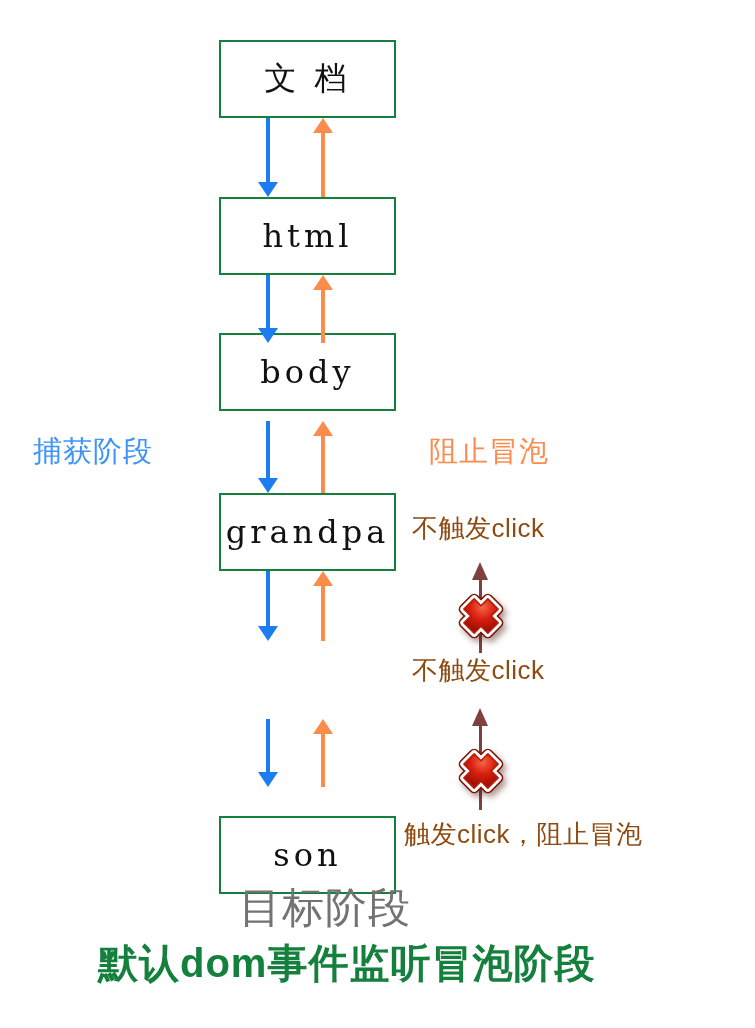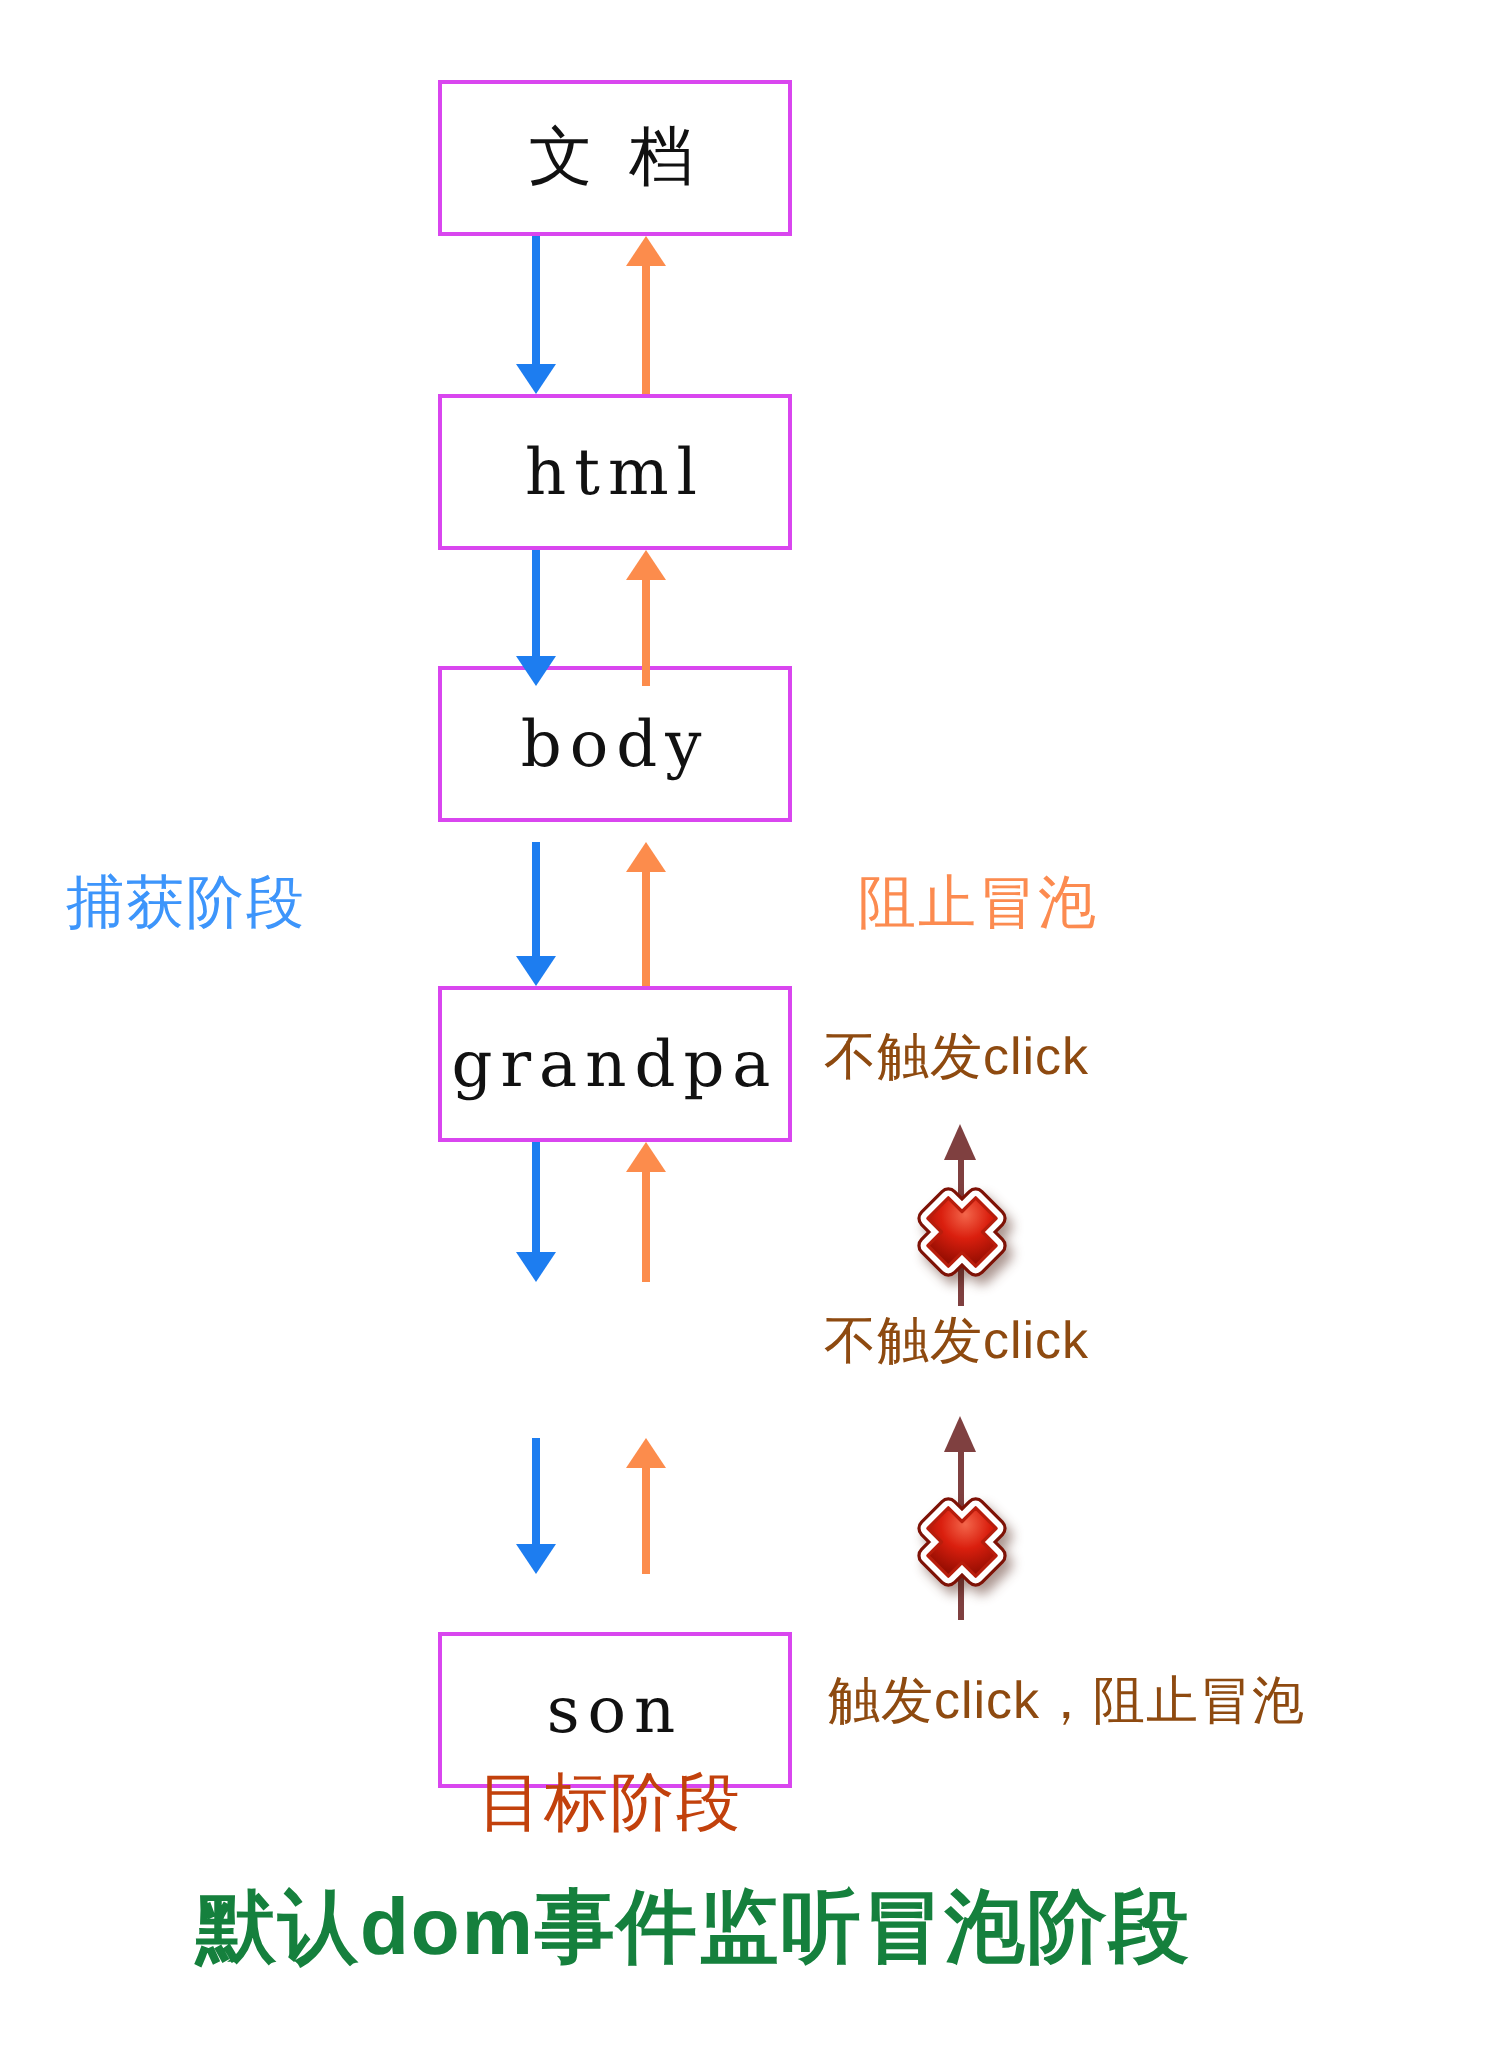--- a/index.html
+++ b/index.html
@@ -2,48 +2,48 @@
 <html><head>
 <meta charset="utf-8">
 <style>
   html,body{margin:0;padding:0;}
   body{font-family:"Liberation Sans",sans-serif;}
   #canvas{position:relative;width:755px;height:1028px;background:#ffffff;overflow:hidden;}
 
   
   .node{
     position:absolute;left:219px;width:177px;height:78px;
-    box-sizing:border-box;border:2px solid #d946ef;background:#fff;
+    box-sizing:border-box;border:2px solid #15803d;background:#fff;
     display:flex;align-items:center;justify-content:center;
     font-family:"DejaVu Serif","Liberation Serif",serif;
     font-size:32px;color:#111;letter-spacing:4px;
   }
 
   
   .arrow{position:absolute;width:20px;}
   .arrow .line{position:absolute;left:8px;width:4px;}
   .arrow .head{position:absolute;left:0;width:0;height:0;
     border-left:10px solid transparent;border-right:10px solid transparent;}
   .arrow.capture .line{background:#1d7df0;top:0;bottom:13px;}
   .arrow.capture .head{bottom:0;border-top:15px solid #1d7df0;}
   .arrow.bubble .line{background:#fc8c4c;top:13px;bottom:0;}
   .arrow.bubble .head{top:0;border-bottom:15px solid #fc8c4c;}
 
   
   .phase{position:absolute;font-size:29px;letter-spacing:1px;}
   .phase.capture-label{left:33px;top:432px;color:#3d95fb;}
   .phase.bubble-label{left:429px;top:432px;color:#fc8b50;}
-  .phase.target-label{left:239px;top:880px;color:#c2410c;font-weight:500;font-size:32px;}
+  .phase.target-label{left:239px;top:880px;color:#737373;font-weight:500;font-size:42px;}
 
   
   .annotation{position:absolute;color:#8e4a10;font-size:26px;
     font-family:"Liberation Sans",sans-serif;letter-spacing:0.5px;}
   .ann-1{left:412px;top:511px;}
   .ann-2{left:412px;top:653px;}
-  .ann-3{left:414px;top:817px;margin-top:16px;}
+  .ann-3{left:404px;top:817px;}
 
   
   .blocked-arrow{position:absolute;width:16px;}
   .blocked-arrow .bline{position:absolute;left:6.5px;top:15px;bottom:0;width:3px;background:#7f4040;}
   .blocked-arrow .bhead{position:absolute;top:0;left:0;width:0;height:0;
     border-left:8px solid transparent;border-right:8px solid transparent;
     border-bottom:18px solid #7f4040;}
   #blocked-1{left:472px;top:562px;height:91px;}
   #blocked-2{left:472px;top:708px;height:102px;}
 

